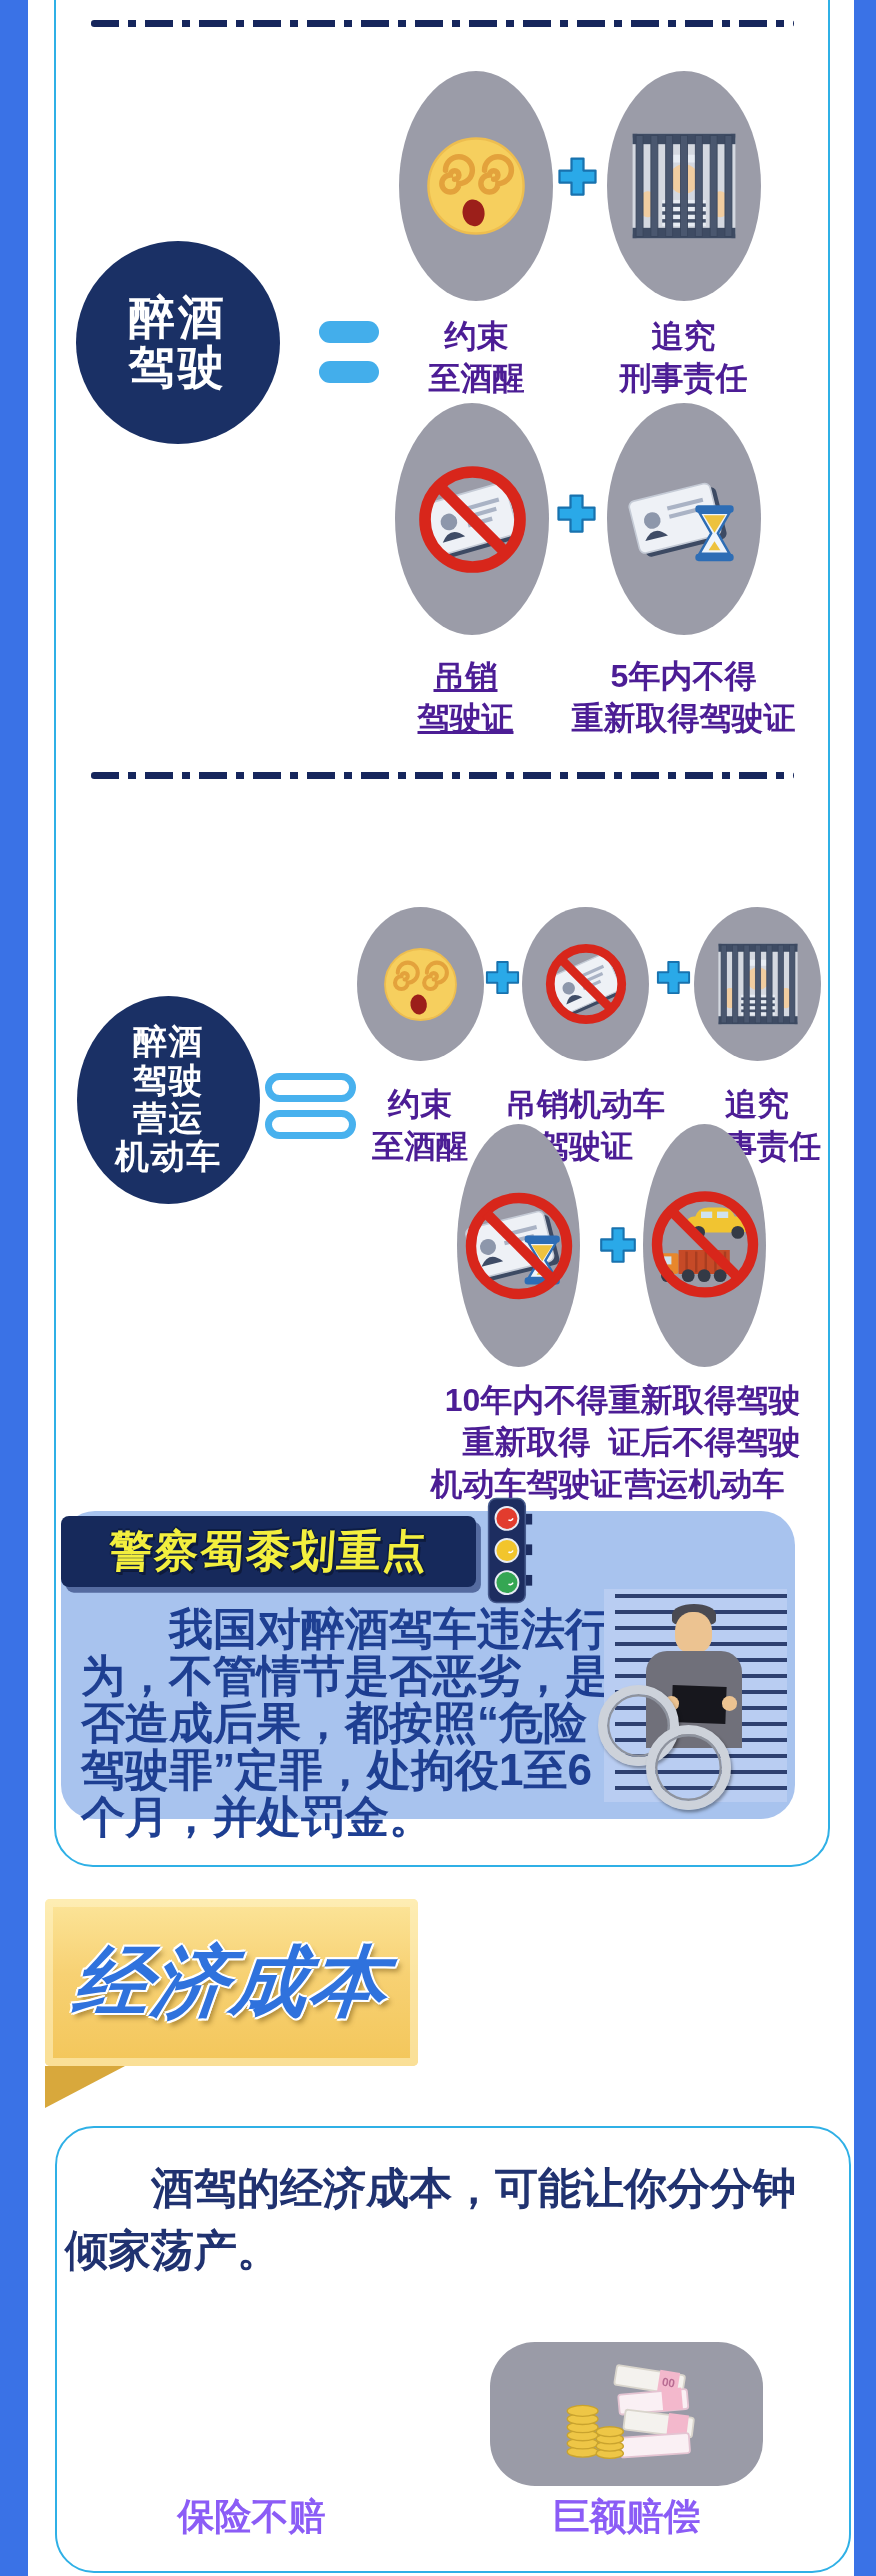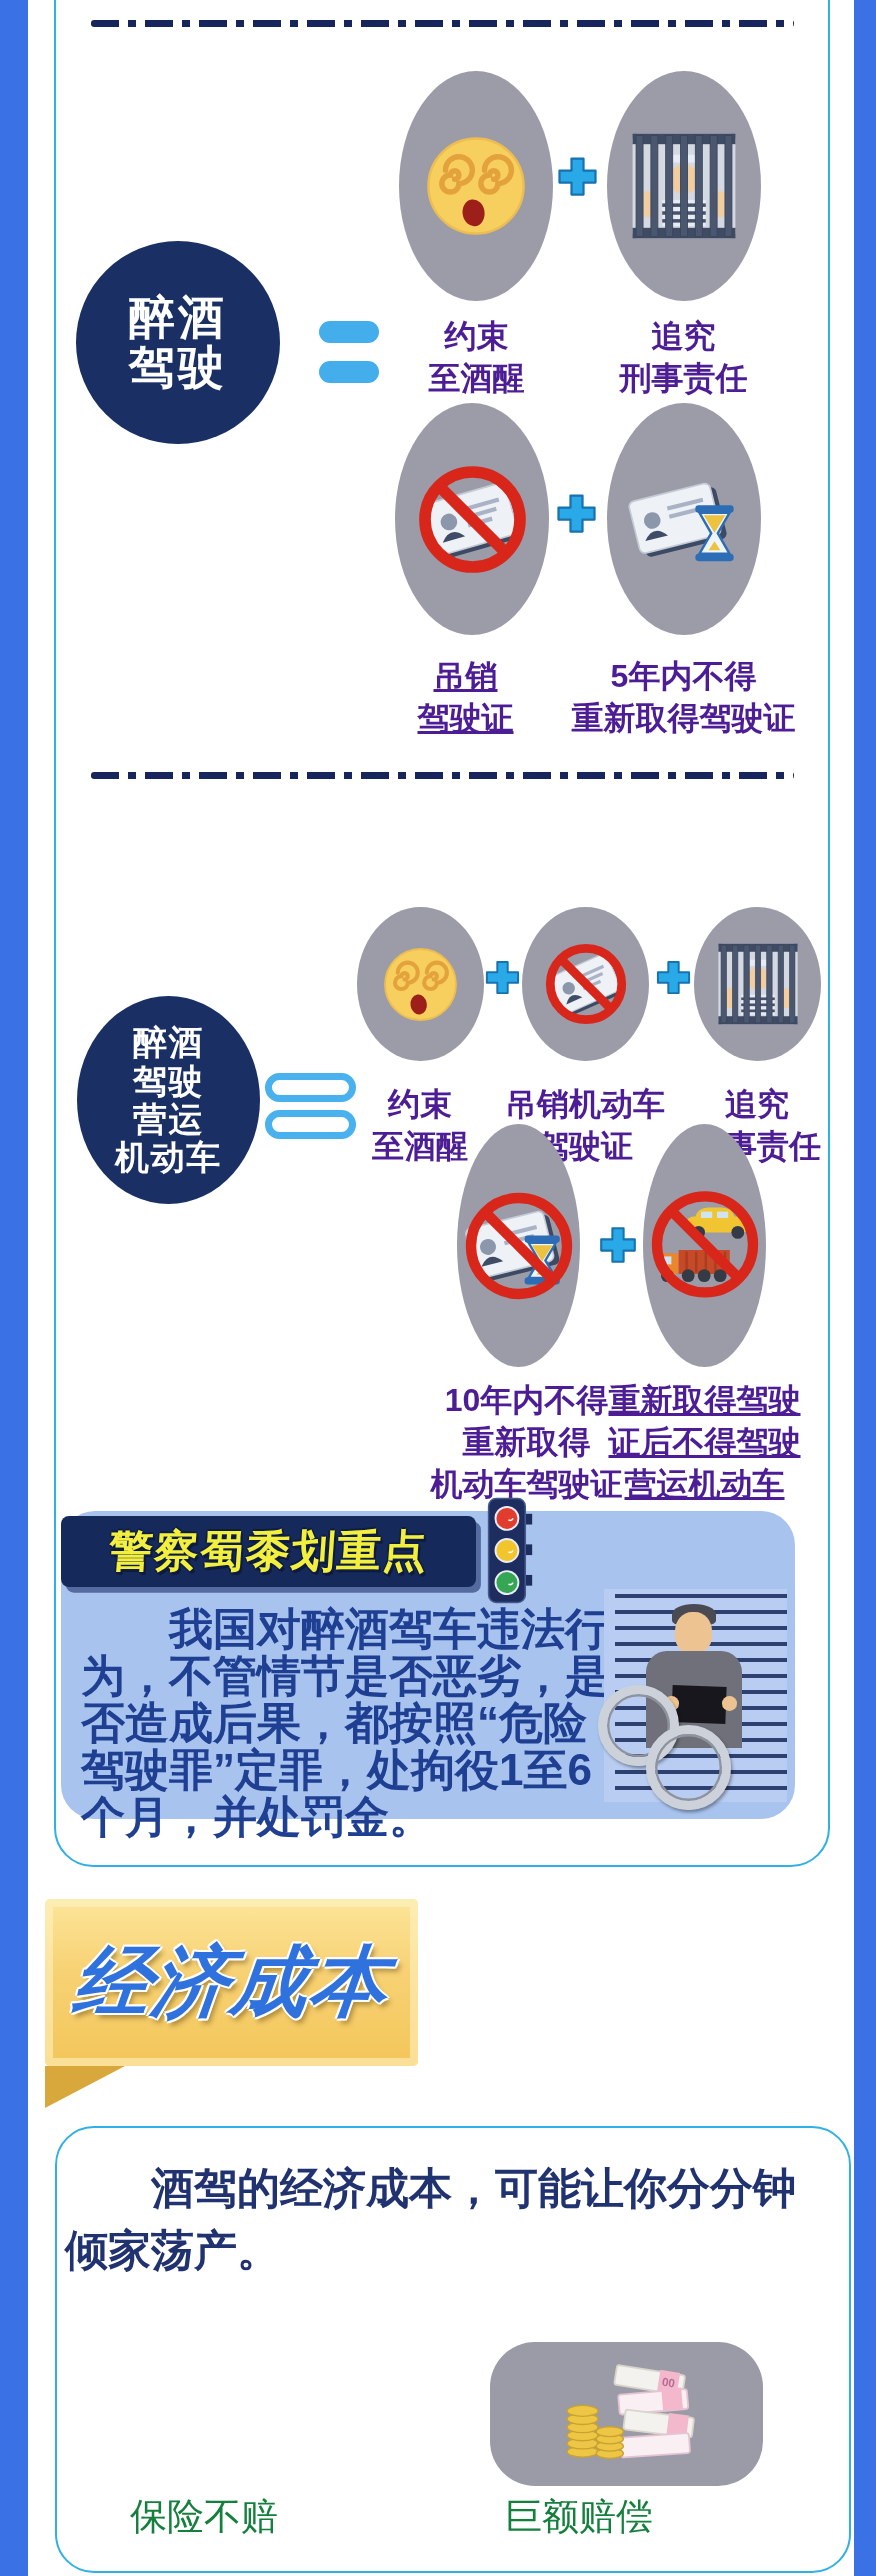--- a/index.html
+++ b/index.html
@@ -4,21 +4,21 @@
 <style>
   html,body{margin:0;padding:0;}
   body{font-family:"Liberation Sans","DejaVu Sans",sans-serif;}
   #page{position:relative;width:876px;height:2576px;background:#ffffff;overflow:hidden;}
   .sidebar{position:absolute;top:0;height:2576px;background:#3a72e6;}
   .sidebar.left{left:0;width:27.6px;}
   .sidebar.right{left:854px;width:23px;}
   .card-border{position:absolute;border:2.4px solid #2fb0e6;border-radius:39px;background:#ffffff;}
   .dashline{position:absolute;height:7.3px;border-radius:3.2px;
     background:repeating-linear-gradient(90deg,#16265c 0 27.6px,transparent 27.6px 37px,#16265c 37px 45px,transparent 45px 54px);}
-  .badge{position:absolute;background:#1a3065;border-radius:50%;display:flex;align-items:center;justify-content:center;text-align:center;color:#fff;font-weight:700;}
+  .badge{position:absolute;background:#1a3065;border-radius:50%;display:flex;align-items:center;justify-content:center;text-align:center;color:#fff;font-weight:700;font-family:Liberation Serif, serif;}
   .badge .bl{display:block;}
   #badge1{left:76px;top:241px;width:204px;height:203px;font-size:46px;line-height:1.08;letter-spacing:3.2px;}
   #badge2{left:77px;top:996px;width:183px;height:208px;font-size:34px;line-height:1.13;letter-spacing:1.6px;}
   .oval{position:absolute;background:#9b9ca8;border-radius:50%;display:flex;align-items:center;justify-content:center;}
   .squircle{position:absolute;background:#9a9ba7;border-radius:45px;display:flex;align-items:center;justify-content:center;}
   .lbl{position:absolute;text-align:center;font-weight:700;color:#4c1d95;font-size:32px;line-height:1.3;}
   .lbl .ln{display:block;}
   .plus{position:absolute;}
   .eqbar{position:absolute;background:#43aeeb;border-radius:11.4px;width:60px;height:22px;}
   .eqobar{position:absolute;width:91px;height:29px;background:#fff;border:7.3px solid #48b1ee;border-radius:14.6px;box-sizing:border-box;}
@@ -39,21 +39,21 @@
   .mugboard{position:absolute;left:68px;top:97px;width:54px;height:37px;background:#17171d;transform:rotate(2deg);}
   .mughand{position:absolute;width:14.6px;height:14.6px;background:#ecc391;border-radius:50%;}
   .cuff{position:absolute;border:9.7px solid #cdd2da;border-radius:50%;box-shadow:inset 0 0 0 2.4px #8e939e,1.6px 2.4px 3.2px rgba(0,0,0,0.35);background:transparent;}
   #banner{position:absolute;left:45px;top:1899px;width:373px;height:167px;border-radius:4.9px;
     background:linear-gradient(180deg,#fce59a 0%,#f7d173 45%,#f3c65a 100%);
     box-shadow:inset 0 0 0 8px rgba(255,244,200,0.55);display:flex;align-items:center;justify-content:center;}
   #banner .t{font-size:77px;font-weight:700;font-style:italic;color:#2f72dd;transform:skewX(-6deg);letter-spacing:1.6px;
     text-shadow:2.4px 0 0 #fff,-2.4px 0 0 #fff,0 2.4px 0 #fff,0 -2.4px 0 #fff,1.6px 1.6px 0 #fff,-1.6px -1.6px 0 #fff,4px 4.9px 4.9px rgba(90,60,0,0.45);}
   #bannerfold{position:absolute;left:45px;top:2066px;width:0;height:0;border-top:42px solid #d8a83c;border-right:80px solid transparent;}
   #ecointro{position:absolute;left:65px;top:2157px;width:740px;font-size:43px;line-height:1.45;font-weight:700;color:#203270;text-indent:2em;}
-  .ecolabel{position:absolute;top:2492px;width:243px;font-size:37px;font-weight:400;color:#15803d;}
+  .ecolabel{position:absolute;top:2492px;width:243px;text-align:center;font-size:37px;font-weight:700;color:#8b5cf6;}
   svg{display:block;}
 </style>
 </head>
 <body>
 
 <div id="page">
 
   <div class="sidebar left"></div>
   <div class="sidebar right"></div>
 
@@ -296,21 +296,21 @@
         <circle cx="94" cy="112" r="8" fill="#343a46"></circle>
       <circle cx="75" cy="73" r="60" fill="none" stroke="#d8261b" stroke-width="13"></circle>
       <line x1="34" y1="32" x2="116" y2="114" stroke="#d8261b" stroke-width="13"></line>
     </svg>
   </div>
   <div class="lbl" style="left:413px;top:1379px;width:227px;line-height:1.32;">
     <span class="ln">10年内不得</span>
     <span class="ln">重新取得</span>
     <span class="ln">机动车驾驶证</span>
   </div>
-  <div class="lbl" style="left:591px;top:1379px;width:227px;line-height:1.32;text-decoration:underline;">
+  <div class="lbl" style="left:591px;top:1379px;width:227px;line-height:1.32;">
     <span class="ln">重新取得驾驶</span>
     <span class="ln">证后不得驾驶</span>
     <span class="ln">营运机动车</span>
   </div>
 
   <div id="policebox"></div>
   <div id="policeheader">
     <span class="t">警察蜀黍划重点</span>
   </div>
   <div id="trafficlight">

